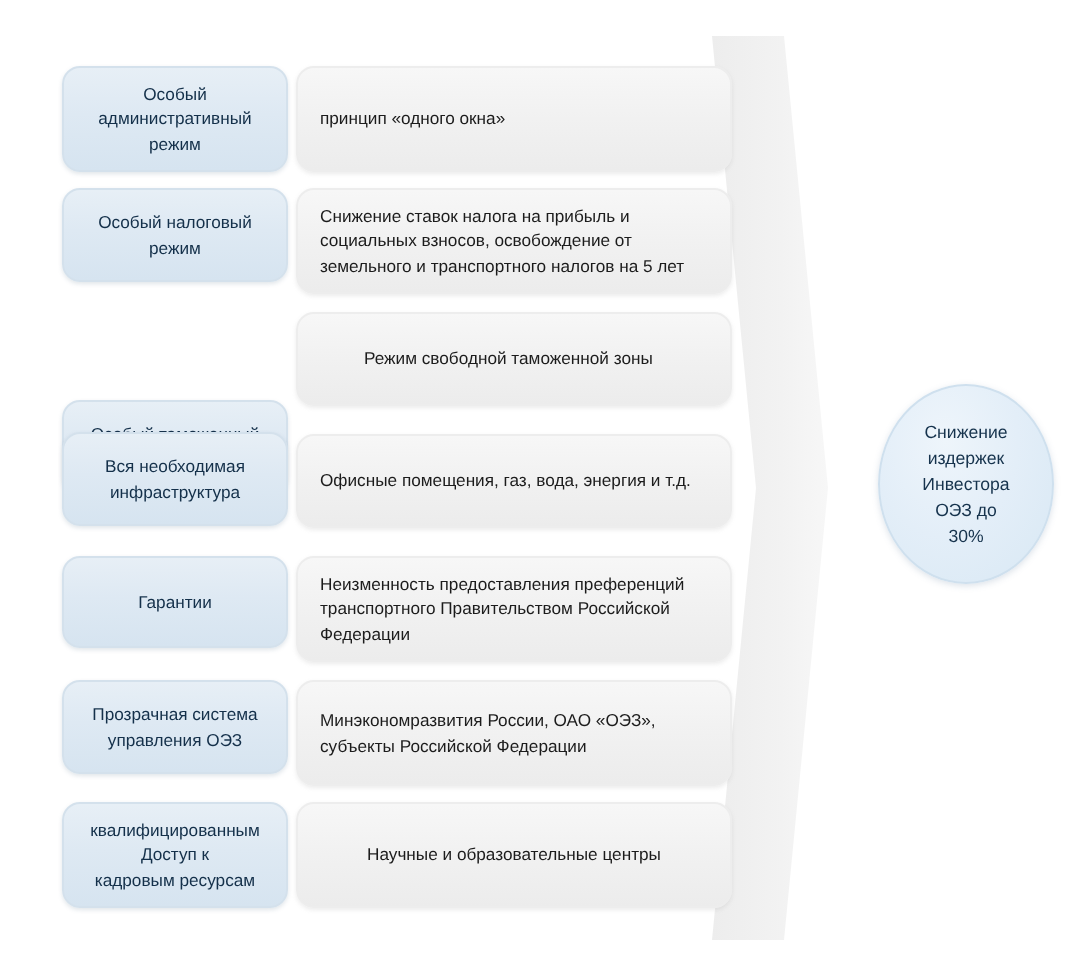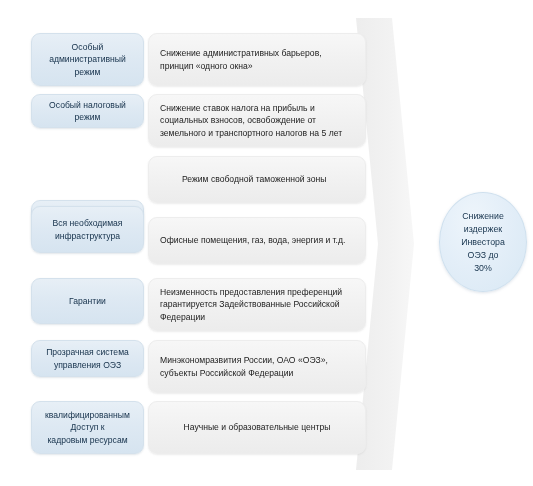--- a/index.html
+++ b/index.html
@@ -118,27 +118,26 @@
     <polygon points="4,0 40,0 62,226 40,452 4,452 26,226" fill="url(#arrGrad)"></polygon>
   </svg>
 
   <div class="row" style="top:0;">
     <div class="label-box" style="top:33px; height:53px;">
       <span class="line">Особый</span>
       <span class="line">административный</span>
       <span class="line">режим</span>
     </div>
     <div class="desc-box" style="top:33px; height:53px;">
-      <span class="line">Снижение административных барьеров,</span>
       <span class="line">принцип «одного окна»</span>
     </div>
   </div>
 
   <div class="row" style="top:0;">
-    <div class="label-box" style="top:94px; height:34px;">
+    <div class="label-box" style="top:94px; height:47px;">
       <span class="line">Особый налоговый</span>
       <span class="line">режим</span>
     </div>
     <div class="desc-box" style="top:94px; height:53px;">
       <span class="line">Снижение ставок налога на прибыль и</span>
       <span class="line">социальных взносов, освобождение от</span>
       <span class="line">земельного и транспортного налогов  на 5 лет</span>
     </div>
   </div>
 
@@ -146,42 +145,42 @@
     <div class="label-box" style="top:156px; height:47px;margin-top:44px;">
       <span class="line">Особый таможенный</span>
       <span class="line">режим</span>
     </div>
     <div class="desc-box" style="top:156px; height:47px;padding-left:33px;">
       <span class="line">Режим свободной таможенной зоны</span>
     </div>
   </div>
 
   <div class="row" style="top:0;">
-    <div class="label-box" style="top:206px; height:47px;">
+    <div class="label-box" style="top:216px; height:47px;">
       <span class="line">Вся необходимая</span>
       <span class="line">инфраструктура</span>
     </div>
     <div class="desc-box" style="top:217px; height:47px;">
       <span class="line">Офисные помещения, газ, вода, энергия и т.д.</span>
     </div>
   </div>
 
   <div class="row" style="top:0;">
     <div class="label-box" style="top:278px; height:46px;">
       <span class="line">Гарантии</span>
     </div>
     <div class="desc-box" style="top:278px; height:53px;">
       <span class="line">Неизменность предоставления преференций</span>
-      <span class="line">гарантируется Задействованные Российской</span>
+      <span class="line">транспортного Правительством Российской</span>
       <span class="line">Федерации</span>
     </div>
   </div>
 
   <div class="row" style="top:0;">
-    <div class="label-box" style="top:340px; height:37px;">
+    <div class="label-box" style="top:340px; height:47px;">
       <span class="line">Прозрачная система</span>
       <span class="line">управления ОЭЗ</span>
     </div>
     <div class="desc-box" style="top:340px; height:53px;">
       <span class="line">Минэкономразвития России, ОАО «ОЭЗ»,</span>
       <span class="line">субъекты Российской Федерации</span>
     </div>
   </div>
 
   <div class="row" style="top:0;">

